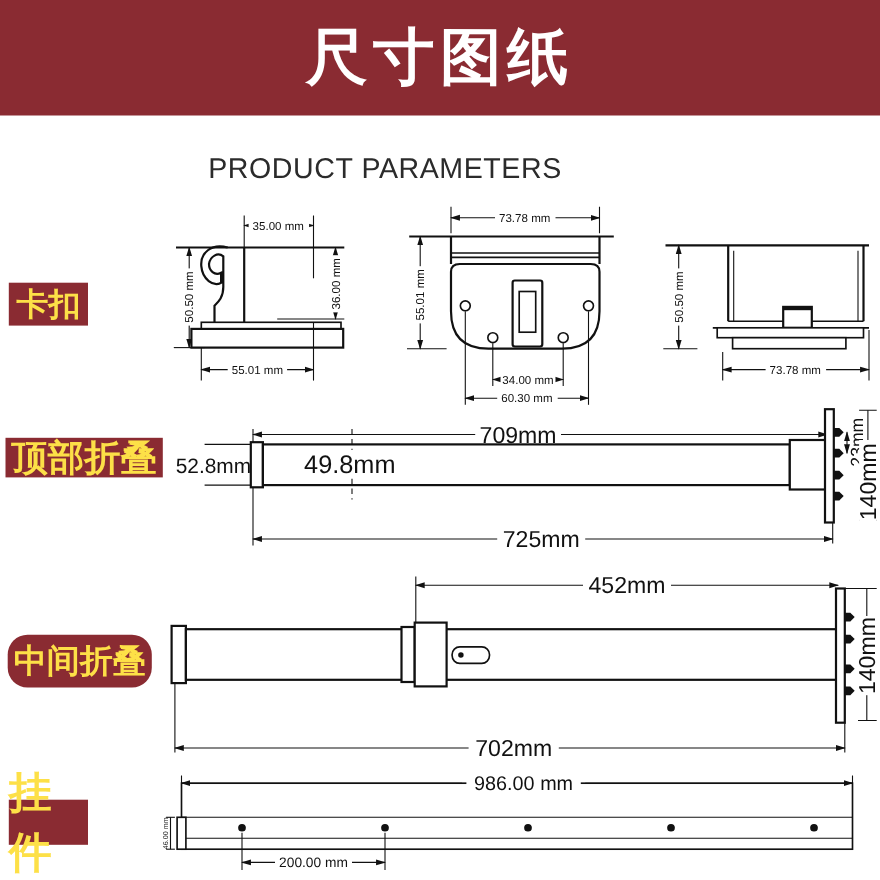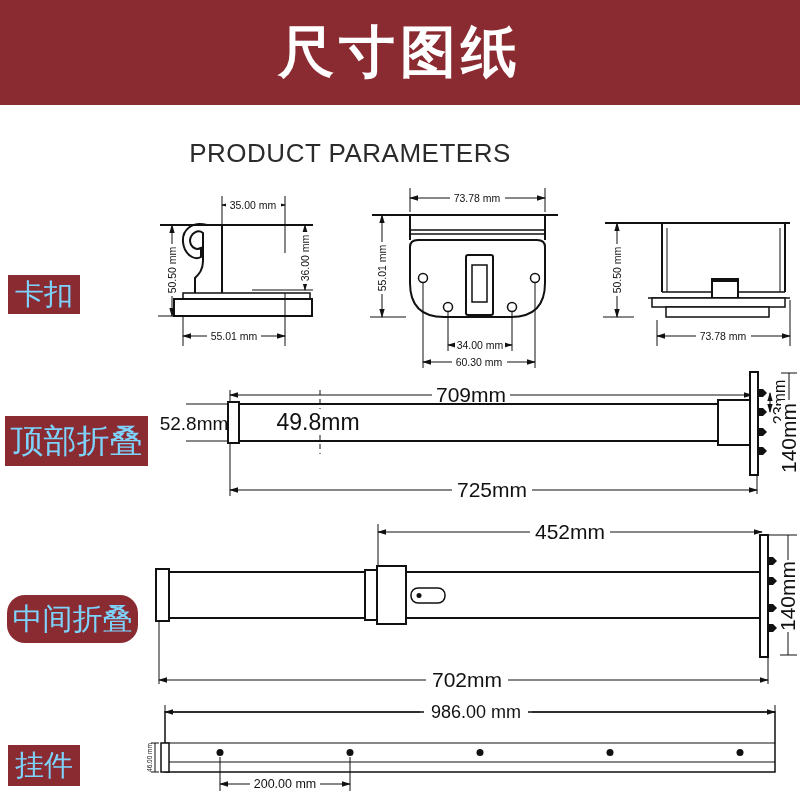--- a/index.html
+++ b/index.html
@@ -12,27 +12,27 @@
     background:var(--accent,#8a2b32);display:flex;align-items:center;justify-content:center;
   }
   .banner h1{
     margin:16px;color:#fff;font-size:56px;font-weight:700;letter-spacing:5px;
   }
   .heading{
     position:absolute;left:0;top:138px;width:700px;text-align:center;
     font-size:26px;font-weight:500;color:#2b2b2b;letter-spacing:.5px;
   }
   .sec-label{
-    position:absolute;background:var(--accent,#8a2b32);color:#7dd3fc;
-    display:flex;align-items:center;justify-content:center;font-weight:400;margin-top:18px;
+    position:absolute;background:var(--accent,#8a2b32);color:#fde047;
+    display:flex;align-items:center;justify-content:center;font-weight:700;
   }
   #lbl-buckle {left:8px; top:257px; width:72px; height:39px; font-size:29px;}
-  #lbl-topfold{left:5px; top:398px; width:143px;height:50px; font-size:33px;}
+  #lbl-topfold{left:5px; top:398px; width:143px;height:36px; font-size:33px;}
   #lbl-midfold{left:7px; top:577px; width:131px;height:48px; font-size:30px;border-radius:18px;}
-  #lbl-pendant{left:8px; top:727px; width:72px; height:41px; font-size:29px;}
+  #lbl-pendant{left:8px; top:727px; width:72px; height:41px; font-size:39px;}
   svg{position:absolute;}
   #svg-buckle {left:150px;top:178px;}
   #svg-topfold{left:140px;top:368px;}
   #svg-midfold{left:140px;top:505px;}
   #svg-pendant{left:130px;top:700px;}
   svg text{font-family:"Liberation Sans", sans-serif;fill:#111;}
   svg line, svg path, svg rect, svg circle{vector-effect:none;}
   .s2{stroke:#111;stroke-width:2;fill:none;}
   .s15{stroke:#111;stroke-width:1.5;fill:none;}
   .s1{stroke:#111;stroke-width:1;fill:none;}

